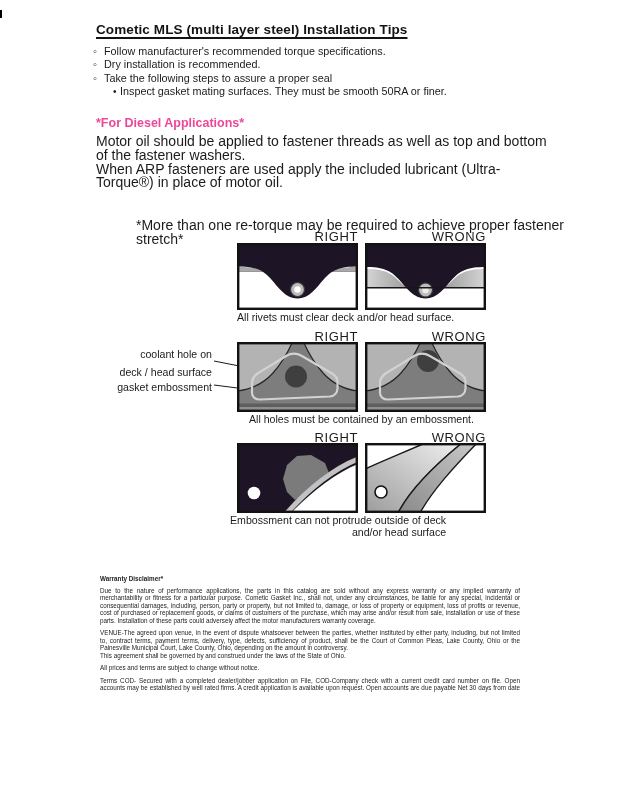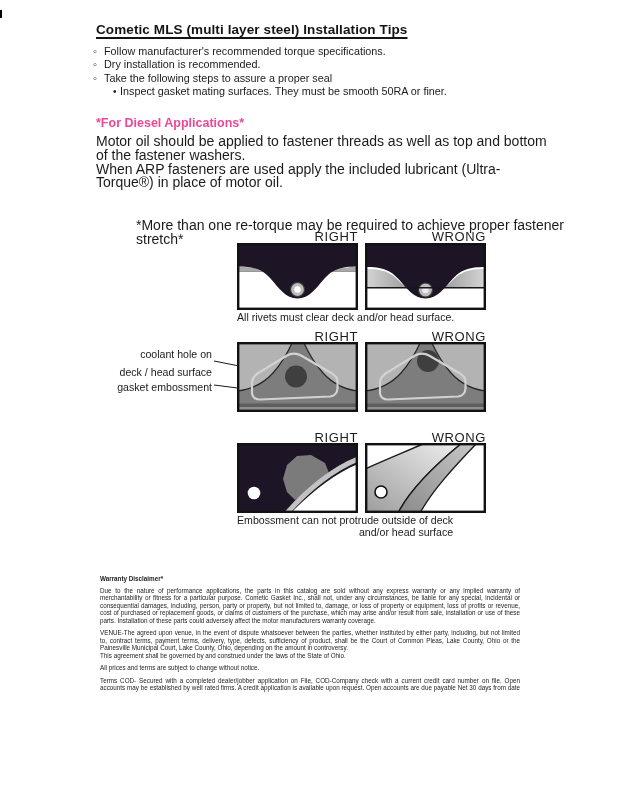--- a/index.html
+++ b/index.html
@@ -54,21 +54,21 @@
     position: absolute; width: 121px; text-align: right;
     font-size: 13px; letter-spacing: 0.6px; color: #1c1c1e;
   }
   .panel { position: absolute; display: block; }
   .diagram-caption {
     position: absolute; font-size: 10.6px; line-height: 11.5px;
     color: #1b1b1d; white-space: pre-line; text-align: right;
   }
   .cap-1 { left: 237px; top: 312px; }
   .cap-2 { left: 237px; top: 414px; width: 249px; text-align: center; }
-  .cap-3 { left: 237px; top: 515px; }
+  .cap-3 { left: 230px; top: 515px; }
 
   .leader-label {
     position: absolute; text-align: right; font-size: 10.6px; line-height: 18px;
     color: #1b1b1d; white-space: pre-line;
   }
   .lbl-coolant { left: 90px; top: 345px; width: 122px; }
   .lbl-emboss  { left: 90px; top: 378px; width: 122px; }
   .leader-overlay { position: absolute; left: 110px; top: 340px; pointer-events: none; }
 
   .legal {
@@ -165,20 +165,21 @@
   <svg class="panel" style="left:365px; top:342px;" width="121" height="70" viewBox="0 0 121 70" role="img">
     <rect x="0" y="0" width="121" height="70" fill="var(--c-corner_gray,#b3b3b3)"></rect>
     <path d="M0,49 C14,47.5 26,42 36,31 C44,22 51,10 55.5,0 L66.5,0 C71,10 78,22 86,31 C96,42 108,47.5 121,49 L121,70 L0,70 Z" fill="var(--c-panel_gray,#7d7d7d)" stroke="#262626" stroke-width="1.2"></path>
     <rect x="1" y="61.5" width="119" height="3.5" fill="#5e5e5e"></rect>
     <rect x="1" y="65" width="119" height="4" fill="#8f8f8f"></rect>
     <circle cx="63" cy="19" r="11" fill="var(--c-hole_gray,#3f3f3f)"></circle>
     <path d="M15,51 L15,41 C15,37 17,34 20.5,31.5 L50,13.5 C54,11 60,11 64,13.5 L95,31.5 C98.5,33.5 100.5,36.5 100.5,40 L100.5,46 C100.5,50.5 97.5,54 93,54.5 L23,57.5 C18.5,57.7 15,54.9 15,51 Z" fill="none" stroke="var(--c-emboss_line,#d2d2d2)" stroke-width="2.2" stroke-linejoin="round"></path>
     <rect x="1.2" y="1.2" width="118.6" height="67.6" fill="none" stroke="#121212" stroke-width="2.4"></rect>
   </svg>
 
+  <div class="diagram-caption cap-2">All holes must be contained by an embossment.</div>
 
   <div class="rw-label" style="left:237px; top:430px;">RIGHT</div>
   <div class="rw-label" style="left:365px; top:430px;">WRONG</div>
 
   <svg class="panel" style="left:237px; top:443px;" width="121" height="70" viewBox="0 0 121 70" role="img">
     <rect x="0" y="0" width="121" height="70" fill="var(--c-ink,#1d1526)"></rect>
     <path d="M46,36 L50,22 L60,13 L74,12 L88,20 L92,30 L82,40 L70,50 L58,57 L50,49 Z" fill="#7b7b7b"></path>
     <path d="M121,16 C98,25 72,45 50,70" stroke="#c2c2c2" stroke-width="5" fill="none"></path>
     <path d="M121,21 C99,30 74,49 54,70 L121,70 Z" fill="#ffffff"></path>
     <circle cx="17" cy="50" r="6.3" fill="#ffffff"></circle>

